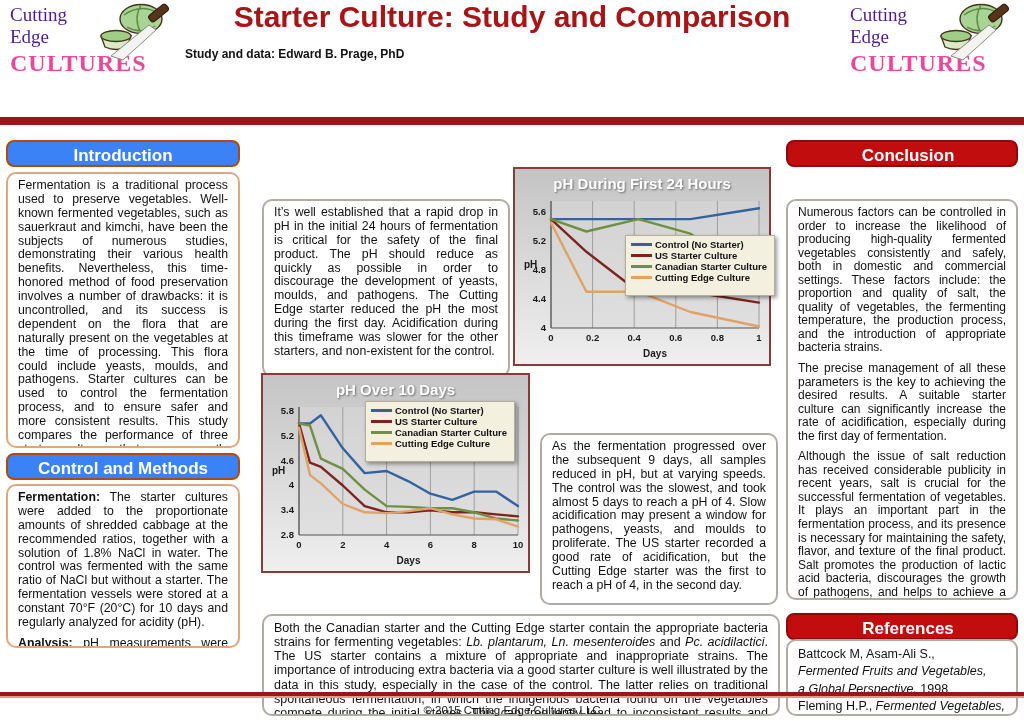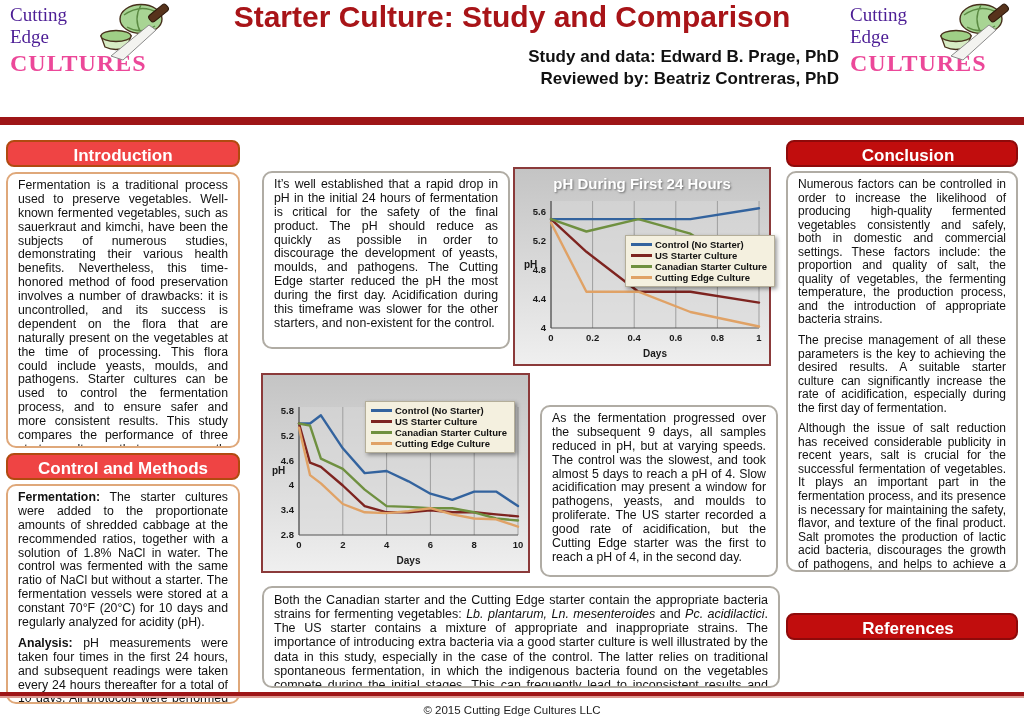--- a/index.html
+++ b/index.html
@@ -7,45 +7,45 @@
           font-family:"Liberation Sans",sans-serif;color:#111;}
   
   .logo{position:absolute;top:2px;width:172px;height:92px;}
   .logo-left{left:8px;} .logo-right{left:848px;}
   .logo .w1,.logo .w2{display:block;font-family:"Liberation Serif",serif;font-size:19px;color:#4c1d95;line-height:1.15;}
   .logo .w3{display:block;font-family:"Liberation Serif",serif;font-size:24px;color:#ec4899;letter-spacing:1px;margin-top:2px;font-weight:600;}
   .logo .words{position:absolute;left:2px;top:2px;}
   .logo svg{position:absolute;right:6px;top:0;}
   .title{position:absolute;left:185px;right:185px;top:0;text-align:center;
          font-size:30px;font-weight:bold;color:#a81418;}
-  .subtitle{position:absolute;left:185px;right:185px;text-align:right;font-size:17px;font-weight:bold;color:#111;}
+  .subtitle{position:absolute;left:185px;right:185px;text-align:left;font-size:12px;font-weight:bold;color:#111;}
   .sub1{top:47px;} .sub2{top:69px;}
   .topbar{position:absolute;left:0;right:0;top:117px;height:8px;background:#9e1517;}
   
   .sec-h{position:absolute;height:27px;border-radius:8px;color:#fff;font-weight:bold;font-size:17px;
          text-align:center;line-height:27px;box-sizing:border-box;}
-  .h-orange{background:#ef4444;border:2px solid #b14a10;}
+  .h-orange{background:#3b82f6;border:2px solid #b14a10;}
   .h-brown{background:#b0500e;border:2px solid #8c3a08;}
   .h-red{background:#c10d0d;border:2px solid #8e0a0a;padding-left:12px;}
   
   .panel{position:absolute;background:#fff;border-radius:10px;box-sizing:border-box;
          padding:5px 10px;font-size:12.3px;line-height:1.13;text-align:justify;overflow:hidden;}
   .b-tan{border:2px solid #dfa87a;}
-  .b-gray{border:2px solid #b0aca4;}
+  .b-gray{border:2px solid #b0aca4;margin-top:28px;}
   .panel p{margin:0 0 7px 0;}
   .panel p:last-child{margin-bottom:0;}
   .bold{font-weight:bold;}
   .ital{font-style:italic;}
   
   .chart{position:absolute;border:2px solid #8b3a3a;box-sizing:border-box;
          background:linear-gradient(#c4c4c4,#efefef);}
   .chart-title{position:absolute;left:0;right:0;top:6px;text-align:center;color:#fff;font-weight:bold;
                font-size:15px;text-shadow:1px 1px 2px #6f6f6f;}
   .legend{position:absolute;background:#f4f0df;border:1px solid #b4ae99;box-shadow:2px 2px 4px rgba(0,0,0,.4);
-          padding:3px 7px 3px 5px;font-size:9.5px;font-weight:bold;color:#111;}
+          padding:3px 7px 12px 5px;font-size:9.5px;font-weight:bold;color:#111;}
   .legend .li{display:flex;align-items:center;height:11px;white-space:nowrap;}
   .legend .sw{display:inline-block;width:21px;height:3px;margin-right:3px;flex:none;}
   .legend1{left:110px;top:66px;} .legend2{left:102px;top:26px;}
   
   .refs{font-size:12.5px;line-height:1.38;text-align:left;}
   
   .botline{position:absolute;left:0;right:0;top:692px;height:4px;background:#9e1517;border-bottom:2px solid #dd9a92;}
   .copyright{position:absolute;left:0;right:0;top:704px;text-align:center;font-size:11.5px;color:#222;}
 </style>
 </head>
@@ -79,30 +79,29 @@
       <ellipse cx="22" cy="34" rx="15" ry="5.5" fill="#9fcf86" stroke="#47301c" stroke-width="1.3"></ellipse>
       <ellipse cx="47" cy="17" rx="21" ry="14.5" fill="#a8d494" stroke="#47301c" stroke-width="1.4"></ellipse>
       <path d="M30 13 q17 -12 34 -2 M33 25 q14 8 28 -1 M47 3 q-8 14 0 28" fill="none" stroke="#5b8a42" stroke-width="1.4"></path>
       <polygon points="17,54 55,23 62,28 29,58" fill="#f3f3f0" stroke="#8a8a8a" stroke-width="1"></polygon>
       <rect x="56" y="14" width="22" height="8" rx="3" fill="#57331c" stroke="#2e1a0c" stroke-width="1" transform="rotate(-39 56 18)"></rect>
     </svg>
   </div>
 
   <div class="title">Starter Culture: Study and Comparison</div>
   <div class="subtitle sub1">Study and data: Edward B. Prage, PhD</div>
-  <div class="subtitle sub2">Reviewed by: Beatriz Contreras, PhD</div>
   <div class="topbar"></div>
 
   <div class="sec-h h-orange" style="left:6px;top:140px;width:234px;">Introduction</div>
   <div class="panel b-tan" style="left:6px;top:172px;width:234px;height:276px;">
     <p>Fermentation is a traditional process used to preserve vegetables. Well-known fermented vegetables, such as sauerkraut and kimchi, have been the subjects of numerous studies, demonstrating their various health benefits. Nevertheless, this time-honored method of food preservation involves a number of drawbacks: it is uncontrolled, and its success is dependent on the flora that are naturally present on the vegetables at the time of processing. This flora could include yeasts, moulds, and pathogens. Starter cultures can be used to control the fermentation process, and to ensure safer and more consistent results. This study compares the performance of three starter cultures that are currently available for home use, and includes a control, without a starter.</p>
   </div>
 
   <div class="sec-h h-orange" style="left:6px;top:453px;width:234px;">Control and Methods</div>
-  <div class="panel b-tan" style="left:6px;top:484px;width:234px;height:220px;">
+  <div class="panel b-tan" style="left:6px;top:484px;width:234px;height:164px;">
     <p><span class="bold">Fermentation:</span><span> The starter cultures were added to the proportionate amounts of shredded cabbage at the recommended ratios, together with a solution of 1.8% NaCl in water. The control was fermented with the same ratio of NaCl but without a starter. The fermentation vessels were stored at a constant 70°F (20°C) for 10 days and regularly analyzed for acidity (pH).</span></p>
     <p><span class="bold">Analysis:</span><span> pH measurements were taken four times in the first 24 hours, and subsequent readings were taken every 24 hours thereafter for a total of 10 days. All protocols were performed in triplicate. The results are the means of the 3 data sets.</span></p>
   </div>
 
 
   <div class="panel b-gray" style="left:262px;top:171px;width:248px;height:178px;">
     <p>It’s well established that a rapid drop in pH in the initial 24 hours of fermentation is critical for the safety of the final product. The pH should reduce as quickly as possible in order to discourage the development of yeasts, moulds, and pathogens. The Cutting Edge starter reduced the pH the most during the first day. Acidification during this timeframe was slower for the other starters, and non-existent for the control.</p>
   </div>
 
   <div class="chart" style="left:513px;top:167px;width:258px;height:199px;">
@@ -178,20 +177,21 @@
         <text x="31" y="39.12903225806454" font-size="9.5" font-weight="bold" fill="#1a1a1a" text-anchor="end">5.8</text>
         <line x1="36" y1="32" x2="36" y2="160" stroke="#555" stroke-width="1.2"></line>
         <line x1="36" y1="160" x2="255" y2="160" stroke="#555" stroke-width="1.2"></line>
         <text x="9" y="99" font-size="10" font-weight="bold" fill="#1a1a1a">pH</text>
         <text x="145.5" y="189" font-size="10" font-weight="bold" fill="#1a1a1a" text-anchor="middle">Days</text>
         <polyline points="36.0,48.5 47.0,48.5 57.9,40.3 79.8,73.3 101.7,98.1 123.6,96.0 145.5,106.3 167.4,118.7 189.3,124.9 211.2,116.6 233.1,116.6 255.0,131.1" fill="none" stroke="#33639e" stroke-width="2.4" stroke-linejoin="round" stroke-linecap="round"></polyline>
         <polyline points="36.0,48.5 47.0,87.7 57.9,91.9 79.8,110.5 101.7,131.1 123.6,137.3 145.5,137.3 167.4,135.2 189.3,137.3 211.2,137.3 233.1,139.4 255.0,141.4" fill="none" stroke="#7e2420" stroke-width="2.4" stroke-linejoin="round" stroke-linecap="round"></polyline>
         <polyline points="36.0,48.5 47.0,50.6 57.9,83.6 79.8,93.9 101.7,114.6 123.6,131.1 145.5,131.9 167.4,133.2 189.3,133.2 211.2,137.3 233.1,143.5 255.0,145.5" fill="none" stroke="#6f9040" stroke-width="2.4" stroke-linejoin="round" stroke-linecap="round"></polyline>
         <polyline points="36.0,52.6 47.0,100.1 57.9,108.4 79.8,129.0 101.7,137.3 123.6,138.1 145.5,136.1 167.4,133.2 189.3,139.4 211.2,143.5 233.1,144.3 255.0,151.7" fill="none" stroke="#e0a266" stroke-width="2.4" stroke-linejoin="round" stroke-linecap="round"></polyline>
       </svg>
+    <div class="chart-title">pH Over 10 Days</div>
     <div class="legend legend2">
         <div class="li">
           <span class="sw" style="background: rgb(51, 99, 158);"></span>
           <span>Control (No Starter)</span>
         </div>
         <div class="li">
           <span class="sw" style="background: rgb(126, 36, 32);"></span>
           <span>US Starter Culture</span>
         </div>
         <div class="li">
@@ -214,17 +214,23 @@
   </div>
 
   <div class="sec-h h-red" style="left:786px;top:140px;width:232px;">Conclusion</div>
   <div class="panel b-gray" style="left:786px;top:171px;width:232px;height:401px;font-size:12px;">
     <p>Numerous factors can be controlled in order to increase the likelihood of producing high-quality fermented vegetables consistently and safely, both in domestic and commercial settings. These factors include: the proportion and quality of salt, the quality of vegetables, the fermenting temperature, the production process, and the introduction of appropriate bacteria strains.</p>
     <p>The precise management of all these parameters is the key to achieving the desired results. A suitable starter culture can significantly increase the rate of acidification, especially during the first day of fermentation.</p>
     <p>Although the issue of salt reduction has received considerable publicity in recent years, salt is crucial for the successful fermentation of vegetables. It plays an important part in the fermentation process, and its presence is necessary for maintaining the safety, flavor, and texture of the final product. Salt promotes the production of lactic acid bacteria, discourages the growth of pathogens, and helps to achieve a firmer texture.</p>
   </div>
 
   <div class="sec-h h-red" style="left:786px;top:580px;width:232px;margin-top:33px;">References</div>
+  <div class="panel b-gray refs" style="left:786px;top:611px;width:232px;height:77px;">
+    <div>Battcock M, Asam-Ali S.,</div>
+    <div class="ital">Fermented Fruits and Vegetables,</div>
+    <div><span class="ital">a Global Perspective,</span><span> 1998</span></div>
+    <div><span>Fleming H.P., </span><span class="ital">Fermented Vegetables,</span></div>
+  </div>
 
   <div class="botline"></div>
   <div class="copyright">© 2015 Cutting Edge Cultures LLC</div>
 
 </div>
 
 </body></html>

